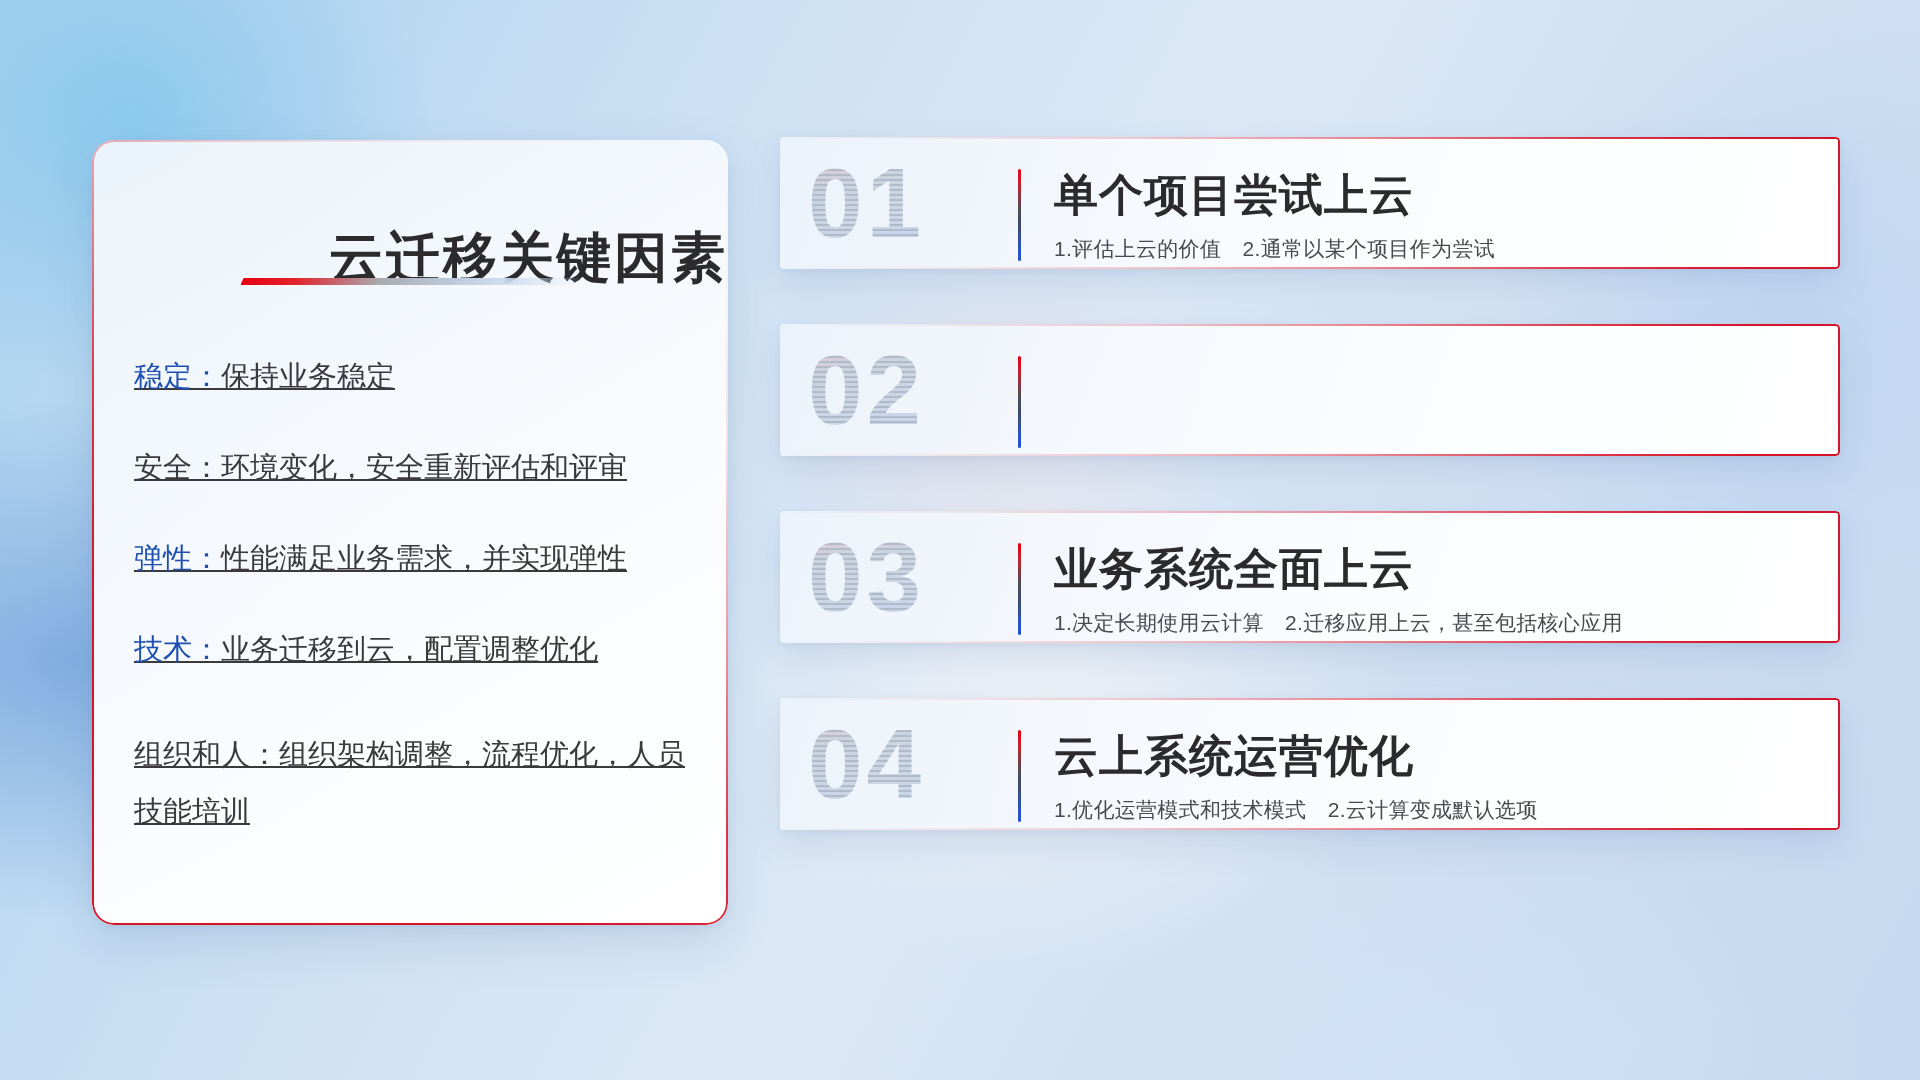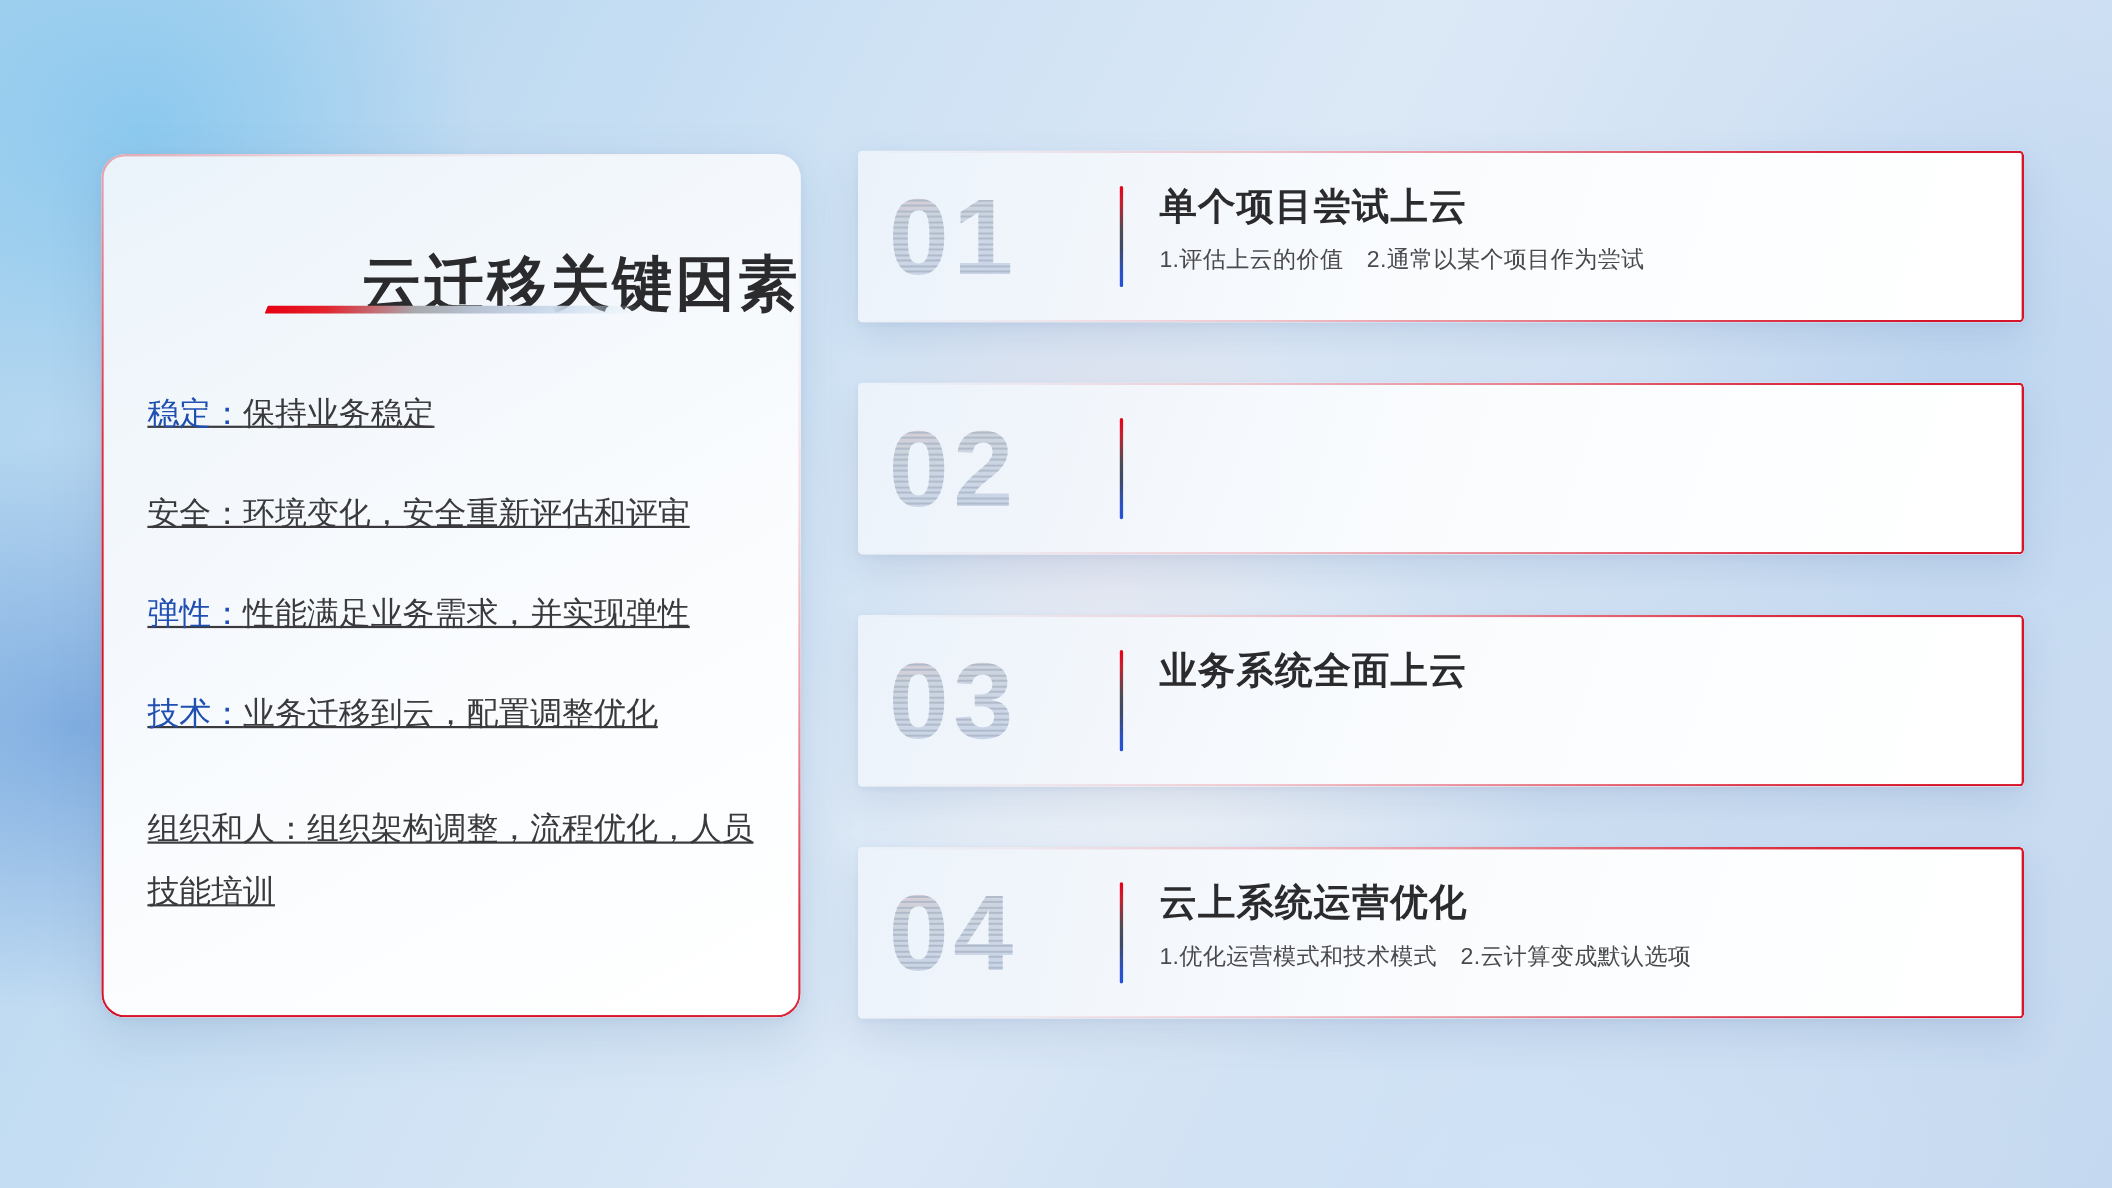--- a/index.html
+++ b/index.html
@@ -150,21 +150,21 @@
 
   
   #cards {
     position: absolute;
     left: 780px;
     top: 137px;
     width: 1060px;
   }
   .step-card {
     position: relative;
-    height: 156px;
+    height: 132px;
     margin-bottom: 55px;
     border-radius: 4px;
     background: linear-gradient(108deg,
         rgba(236,243,250,0.95) 0%,
         rgba(243,247,252,0.96) 22%,
         rgba(250,252,254,0.98) 48%,
         rgba(253,254,255,0.99) 72%,
         rgba(255,255,255,1) 100%);
     box-shadow: 0 14px 34px rgba(84,120,166,0.16),
                 0 2px 6px rgba(84,120,166,0.08);
@@ -238,21 +238,21 @@
         #2152d8 100%);
   }
 
   .step-body {
     position: absolute;
     left: 274px;
     right: 26px;
     top: 30px;
   }
   .step-title {
-    font-size: 34px;
+    font-size: 44px;
     font-weight: 700;
     color: #2b2b2d;
     letter-spacing: 1px;
     line-height: 1.25;
   }
   .step-desc {
     margin-top: 13px;
     font-size: 21px;
     color: #4a4a4e;
     letter-spacing: 0.3px;
@@ -318,20 +318,21 @@
       <div class="step-divider"></div>
       <div class="step-body">
       </div>
     </article>
 
     <article class="step-card">
       <div class="step-number">03</div>
       <div class="step-divider"></div>
       <div class="step-body">
         <div class="step-title">业务系统全面上云</div>
+        <div class="step-desc">1.决定长期使用云计算　2.迁移应用上云，甚至包括核心应用</div>
       </div>
     </article>
 
     <article class="step-card">
       <div class="step-number">04</div>
       <div class="step-divider"></div>
       <div class="step-body">
         <div class="step-title">云上系统运营优化</div>
         <div class="step-desc">1.优化运营模式和技术模式　2.云计算变成默认选项</div>
       </div>

